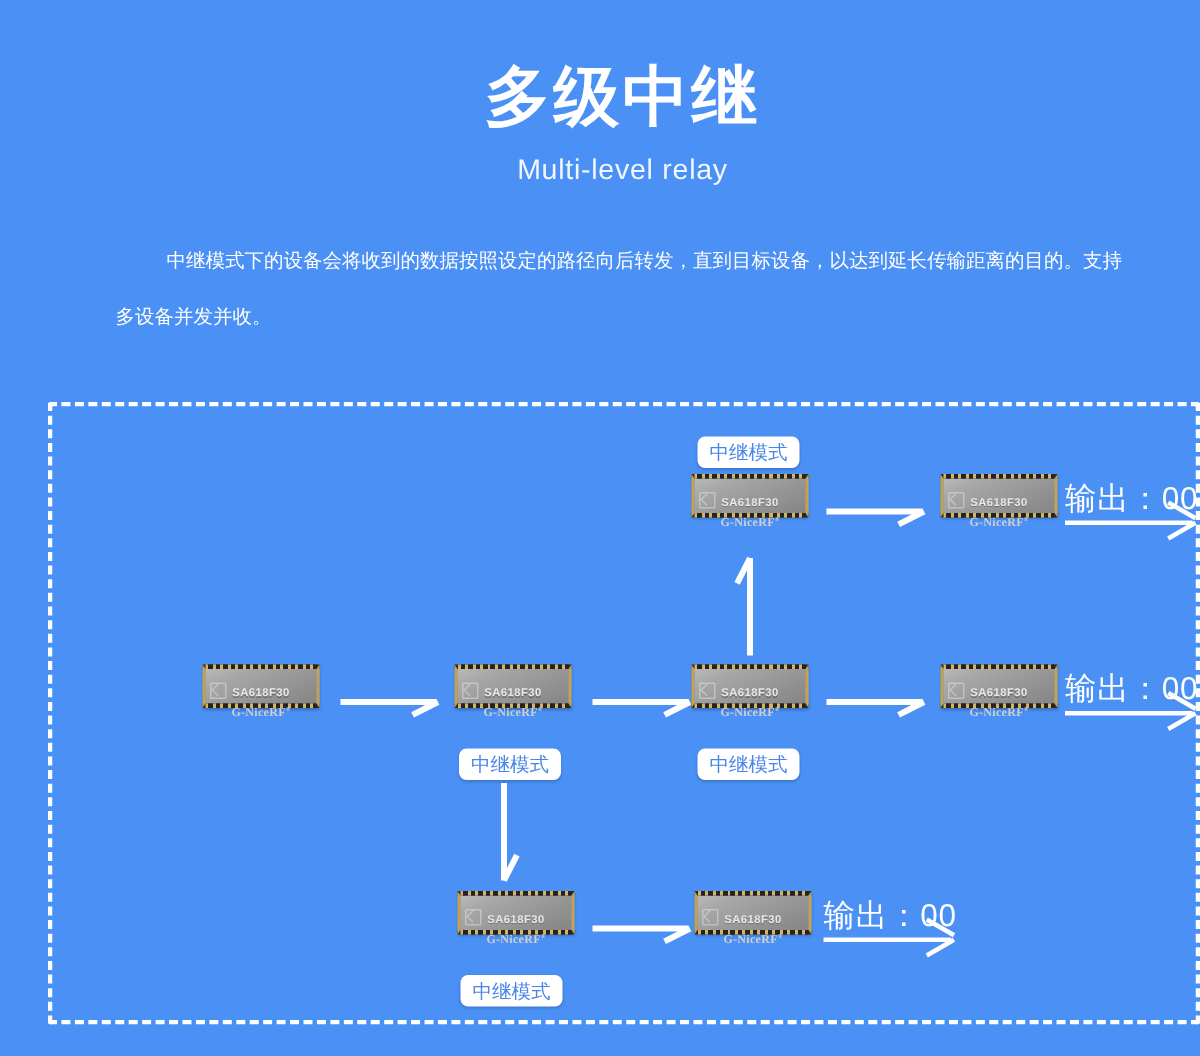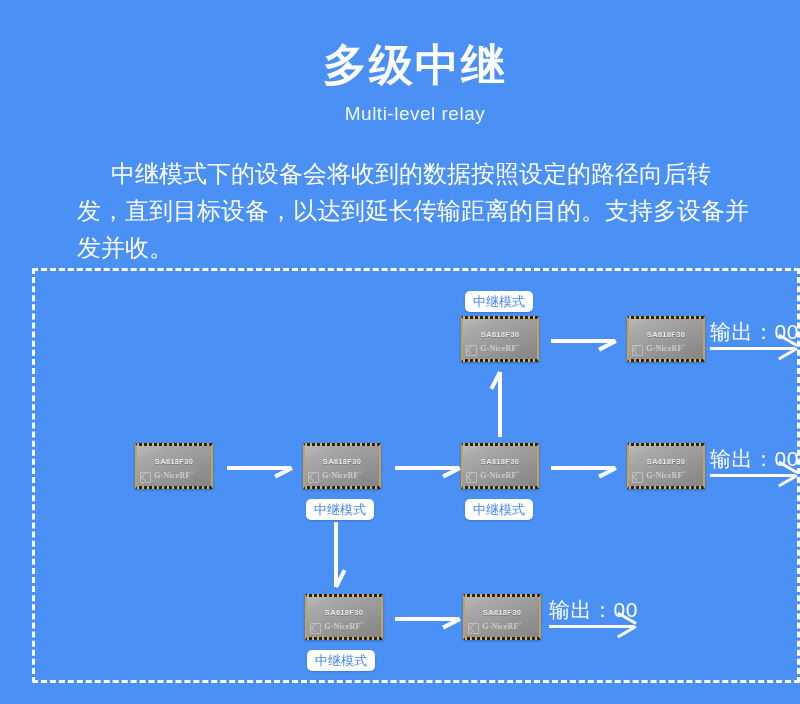--- a/index.html
+++ b/index.html
@@ -18,33 +18,33 @@
     position:absolute;left:0;top:42px;width:800px;text-align:center;
     font-size:44px;font-weight:bold;letter-spacing:2px;color:#ffffff;
     line-height:1.05;
   }
   .subtitle{
     position:absolute;left:0;top:103px;width:800px;text-align:center;
     font-size:19px;font-weight:normal;color:#f2f7ff;letter-spacing:.5px;
   }
   .desc{
     position:absolute;left:62px;top:155px;width:676px;
-    font-size:24px;line-height:37px;color:#ffffff;text-align:left;
+    font-size:13px;line-height:37px;color:#ffffff;text-align:left;
     text-indent:34px;
   }
 
   
   .dashed-box{
     position:absolute;left:17px;top:268px;width:768px;height:415px;
     border:3px dashed #ffffff;border-radius:2px;box-sizing:border-box;
   }
 
   
   .module{
-    position:absolute;width:78px;height:46px;box-sizing:border-box;
+    position:absolute;width:78px;height:29px;box-sizing:border-box;
     background:linear-gradient(155deg,#b9b9b9 0%,#a8a8a8 22%,#9a9a9a 52%,#8e8e8e 78%,#858585 100%);
     border-left:2px solid #c8a24a;
     border-right:2px solid #c8a24a;
     border-top:3px solid #2a2a2a;
     border-bottom:3px solid #2a2a2a;
     box-shadow:0 1px 2px rgba(0,0,0,.25);
   }
   .module .pins-top,.module .pins-bottom{
     position:absolute;left:0;width:100%;height:3px;
     background:repeating-linear-gradient(90deg,#d8b25c 0 2px,#232323 2px 5px);

